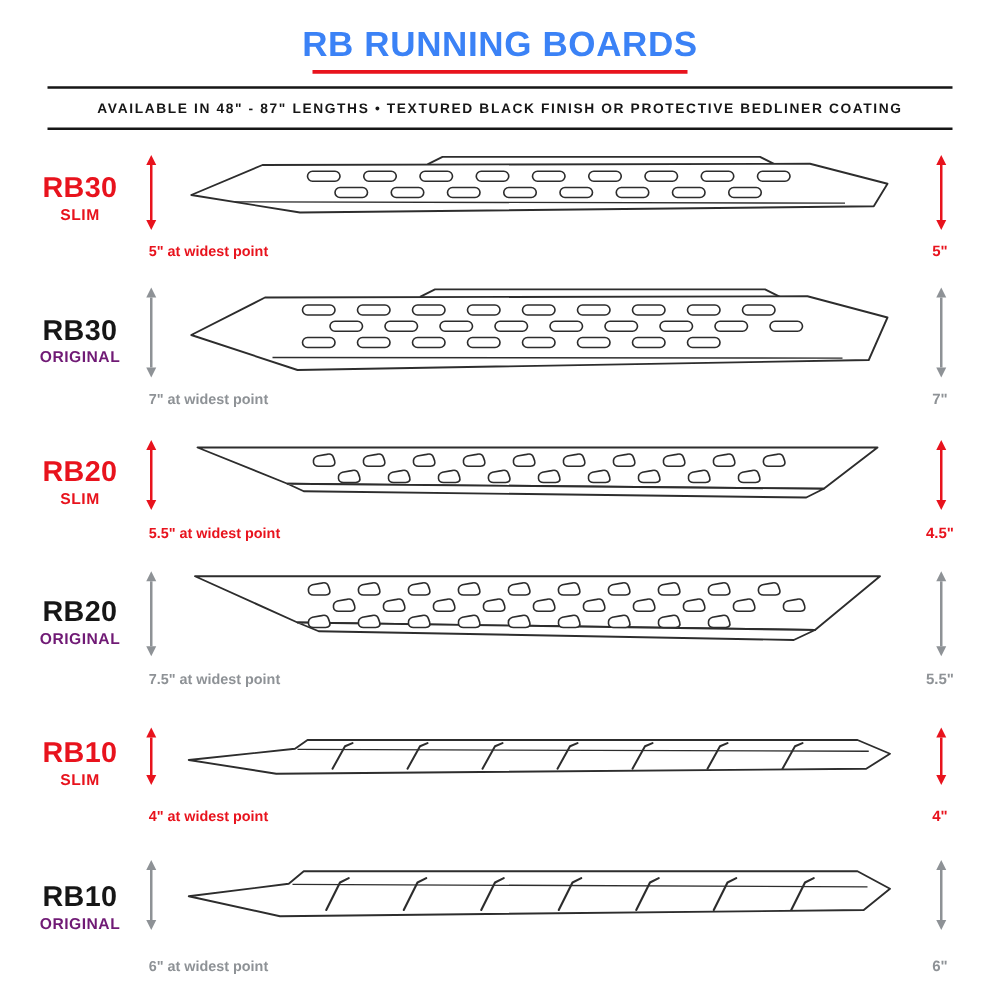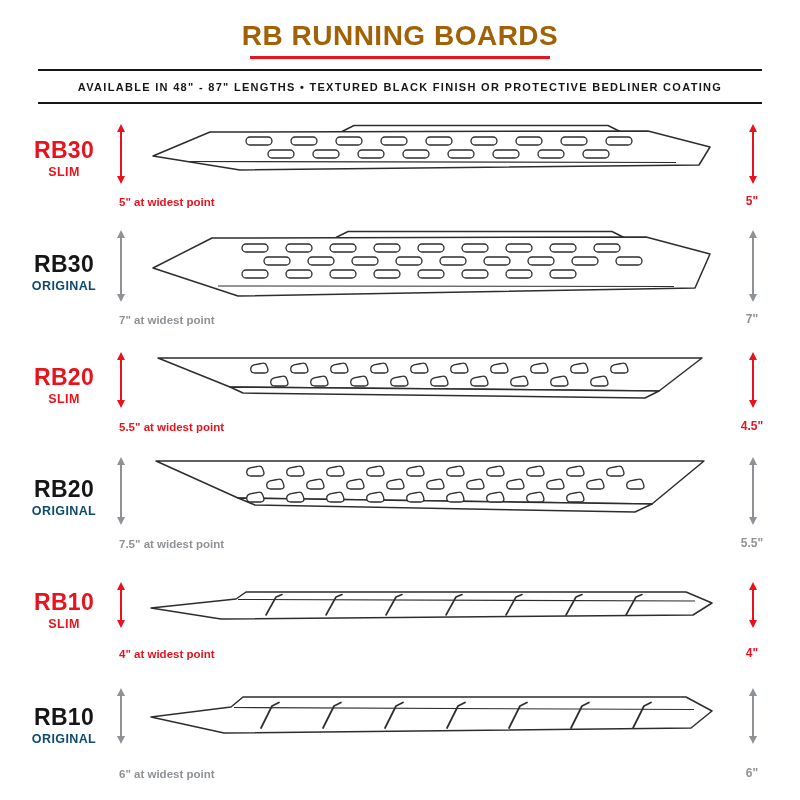--- a/index.html
+++ b/index.html
@@ -3,33 +3,33 @@
 <meta charset="utf-8">
 <style>
   :root{ --accent:#e8131d; --muted:#8e9296; --ink:#161616; --linework:#2d2d2d; }
   *{margin:0;padding:0;box-sizing:border-box}
   html,body{background:#fff}
   body{width:800px;height:800px;font-family:"Liberation Sans",sans-serif;color:#161616;overflow:hidden}
   .page{position:relative;width:800px;height:800px;background:#fff}
 
   
   .hdr{padding-top:20px;text-align:center}
-  .title{font-size:28px;font-weight:800;letter-spacing:.5px;color:#a16207;text-transform:uppercase}
+  .title{font-size:28px;font-weight:800;letter-spacing:.5px;color:#3b82f6;text-transform:uppercase}
   .title-underline{width:300px;height:3px;background:var(--accent);margin:4px auto 0}
   .subtitle-band{margin:10px 38px 0;border-top:2px solid var(--ink);border-bottom:2px solid var(--ink);padding:6px 0 7px;text-align:center}
   .subtitle{font-size:11px;font-weight:700;letter-spacing:1.3px;color:var(--ink);white-space:nowrap}
 
   
   .rows{margin-top:4px}
   .row{position:relative}
   .r1{height:110px}.r2{height:118px}.r3{height:107px}.r4{height:117px}.r5{height:110px}.r6{height:120px}
 
   .model{position:absolute;left:16px;width:96px;text-align:center;top:50%;transform:translateY(-62%)}
   .model-name{font-size:23px;font-weight:800;letter-spacing:.3px;color:#161616}
-  .model-variant{font-size:12.5px;font-weight:700;letter-spacing:.4px;margin-top:1px;color:#0c4a6e}
+  .model-variant{font-size:12.5px;font-weight:700;letter-spacing:.4px;margin-top:1px;color:#701a75}
   .slim .model-name,.slim .model-variant{color:var(--accent)}
 
   .board{position:absolute;left:146px}
   .r1 .board{top:12px}.r2 .board{top:8px}.r3 .board{top:14px}
   .r4 .board{top:10px}.r5 .board{top:22px}.r6 .board{top:16px}
 
   
   .arr{position:absolute;width:2px;background:currentColor}
   .arr::before,.arr::after{content:"";position:absolute;left:50%;transform:translateX(-50%);
     border-left:4.5px solid transparent;border-right:4.5px solid transparent}

